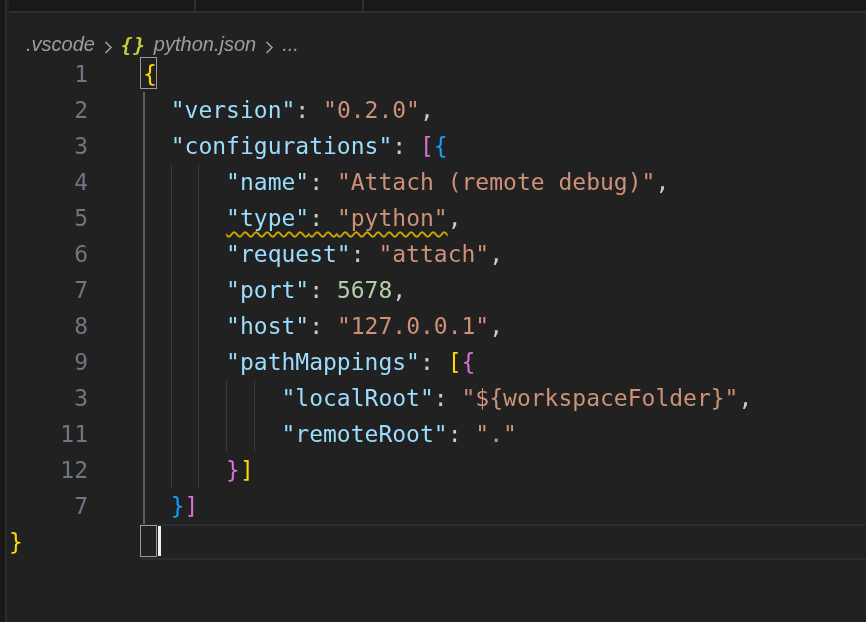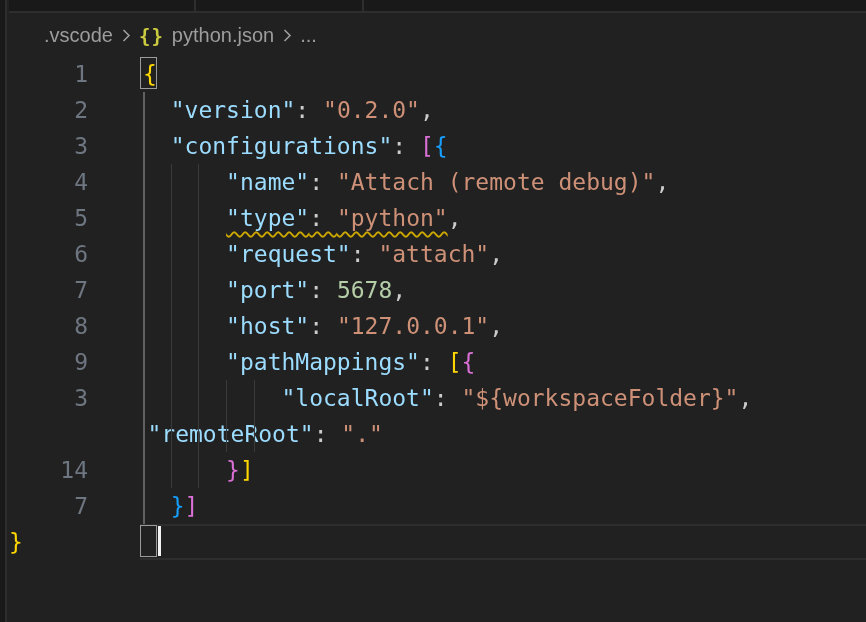--- a/index.html
+++ b/index.html
@@ -15,21 +15,21 @@
   .screen{position:relative;width:866px;height:622px;background:var(--c-background);}
 
   
   .tabbar{position:absolute;left:9px;top:0;right:0;height:13px;background:var(--c-panel);border-bottom:2px solid var(--c-border);}
   .tab-divider{position:absolute;top:0;width:2px;height:13px;background:var(--c-border);}
 
   
   .left-edge{position:absolute;left:0;top:0;width:7px;height:622px;background:var(--c-panel);border-right:2px solid var(--c-border);}
 
   
-  .breadcrumbs{position:absolute;left:20px;top:15px;right:0;height:41px;display:flex;align-items:center;padding-left:24px;color:var(--c-breadcrumb);font-size:20px;}
+  .breadcrumbs{position:absolute;left:2px;top:15px;right:0;height:41px;display:flex;align-items:flex-end;padding-left:24px;color:var(--c-breadcrumb);font-size:20px;font-style:italic;}
   .crumb{cursor:pointer;}
   .chev{display:inline-flex;margin:0 7px;align-items:center;}
   .json-icon{font-family:"DejaVu Sans Mono",monospace;font-size:19px;font-weight:bold;color:var(--c-jsonIcon);letter-spacing:1px;margin-right:8px;}
 
   
   .code-lines{position:absolute;left:9px;top:56px;right:0;}
   .line{display:flex;height:36px;line-height:36px;font-family:"DejaVu Sans Mono",monospace;font-size:23px;}
   .gutter{width:134px;min-width:134px;text-align:right;padding-right:55px;color:var(--c-lineNumber);}
   .gutter.active{color:var(--c-lineNumberActive);}
   .code-text{white-space:pre;color:#d4d4d4;}
@@ -109,24 +109,25 @@
       </div>
       <div class="line">
         <div class="gutter">9</div>
         <div class="code-text"><span>      </span><span class="tk-key">"pathMappings"</span><span class="tk-punct">: </span><span class="tk-bracket1">[</span><span class="tk-bracket2">{</span></div>
       </div>
       <div class="line">
         <div class="gutter">3</div>
         <div class="code-text"><span>          </span><span class="tk-key">"localRoot"</span><span class="tk-punct">: </span><span class="tk-string">"${workspaceFolder}"</span><span class="tk-punct">,</span></div>
       </div>
       <div class="line">
+        <div class="gutter">11</div>
         <div class="code-text"><span>          </span><span class="tk-key">"remoteRoot"</span><span class="tk-punct">: </span><span class="tk-string">"."</span></div>
       </div>
       <div class="line">
-        <div class="gutter">14</div>
+        <div class="gutter">12</div>
         <div class="code-text"><span>      </span><span class="tk-bracket2">}</span><span class="tk-bracket1">]</span></div>
       </div>
       <div class="line">
         <div class="gutter">7</div>
         <div class="code-text"><span>  </span><span class="tk-bracket3">}</span><span class="tk-bracket2">]</span></div>
       </div>
       <div class="line">
         <div class="code-text"><span class="tk-bracket1">}</span></div>
       </div>
     </div>

